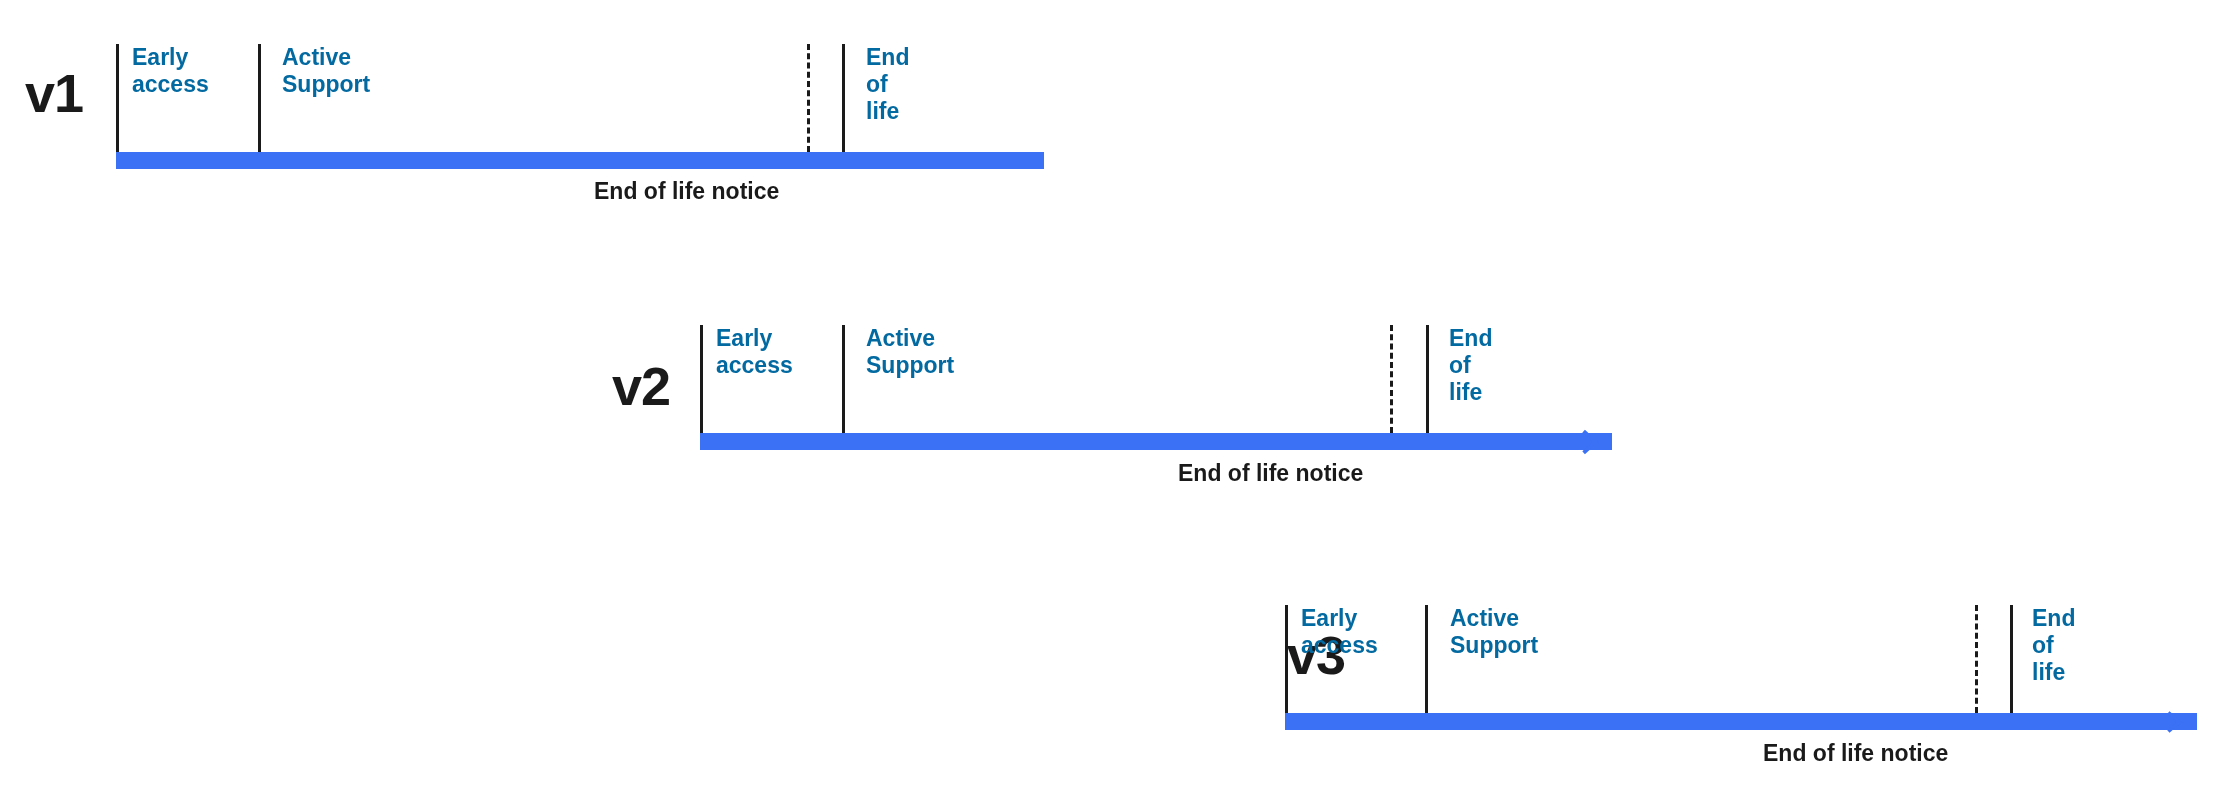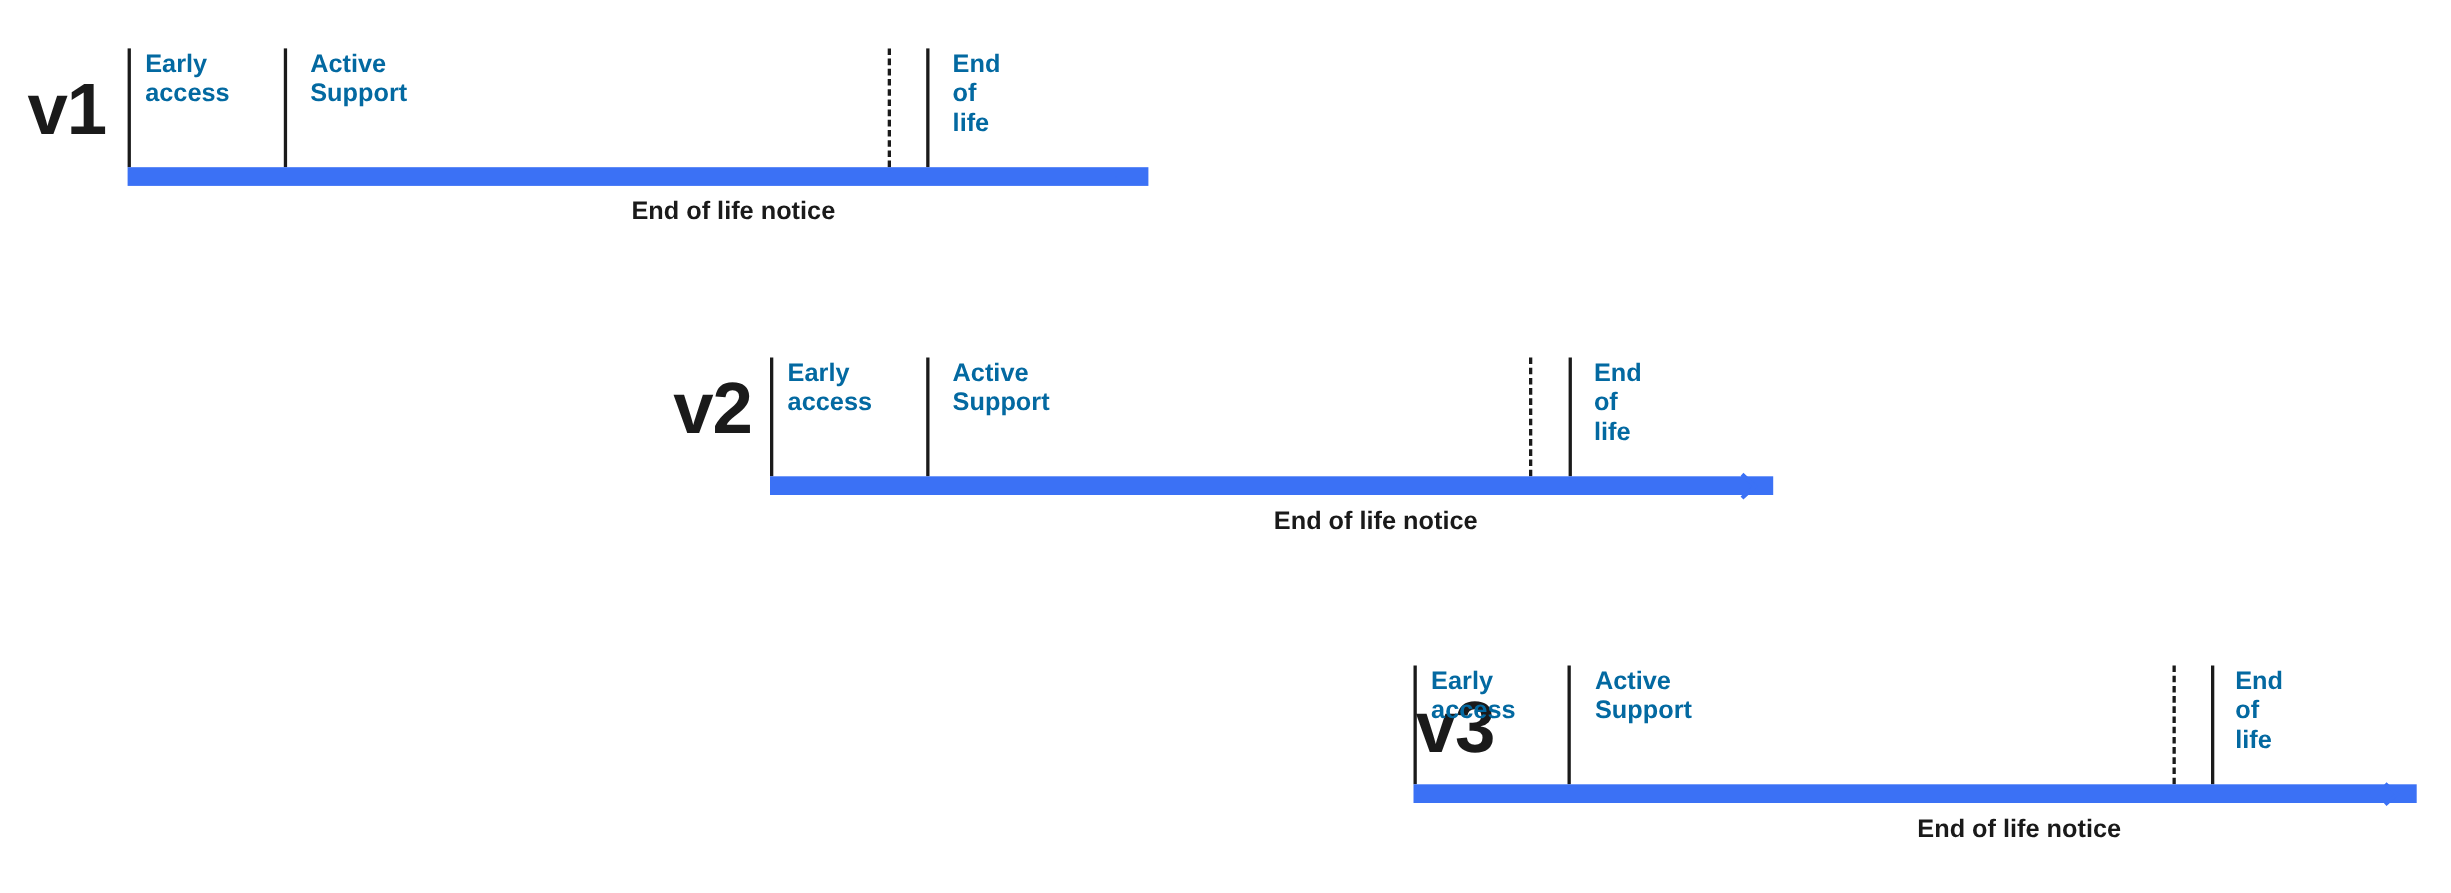--- a/index.html
+++ b/index.html
@@ -24,21 +24,21 @@
   
   .lane {
     position: absolute;
     left: 0;
     top: 0;
   }
 
   
   .version-label {
     position: absolute;
-    font-size: 66px;
+    font-size: 54px;
     font-weight: 700;
     color: #1a1a1a;
     letter-spacing: -1px;
     line-height: 1;
     white-space: nowrap;
     text-align: center;
   }
 
   
   .phase-divider {
@@ -82,20 +82,21 @@
   .timeline-arrow .head svg { display: block; }
 
   
   .notice-label {
     position: absolute;
     font-size: 23px;
     font-weight: 700;
     color: #1a1a1a;
     white-space: nowrap;
     line-height: 1;
+    margin-left: 20px;
   }
 </style>
 </head>
 <body>
 
 <div id="diagram">
     <div class="lane">
       <div class="version-label" style="left: 25px; top: 66px; width: 56px;">v1</div>
       <div class="phase-divider" style="left: 116px; top: 44px; height: 108px;"></div>
       <div class="phase-divider" style="left: 258px; top: 44px; height: 108px;"></div>
@@ -109,21 +110,21 @@
         <div class="shaft" style="width: 928px; background: rgb(59, 113, 245);"></div>
         <div class="head" style="left: 898px;">
           <svg width="1" height="96" viewBox="0 0 62 96">
             <path d="M10 6 L56 48 L10 90 L1 80 L38 48 L1 16 Z" fill="#3B71F5"></path>
           </svg>
         </div>
       </div>
       <div class="notice-label" style="left: 574px; top: 180px;">End of life notice</div>
     </div>
     <div class="lane">
-      <div class="version-label" style="left: 612px; top: 338px; width: 58px;">v2</div>
+      <div class="version-label" style="left: 612px; top: 359px; width: 58px;">v2</div>
       <div class="phase-divider" style="left: 700px; top: 325px; height: 108px;"></div>
       <div class="phase-divider" style="left: 842px; top: 325px; height: 108px;"></div>
       <div class="phase-divider dashed" style="left: 1390px; top: 325px; height: 108px;"></div>
       <div class="phase-divider" style="left: 1426px; top: 325px; height: 108px;"></div>
       <div class="phase-label" style="left: 716px; top: 325px;">Early
 access</div>
       <div class="phase-label" style="left: 866px; top: 325px;">Active Support</div>
       <div class="phase-label" style="left: 1449px; top: 325px;">End of life</div>
       <div class="timeline-arrow" style="left: 700px; top: 433px;">
         <div class="shaft" style="width: 912px; background: rgb(59, 113, 245);"></div>

